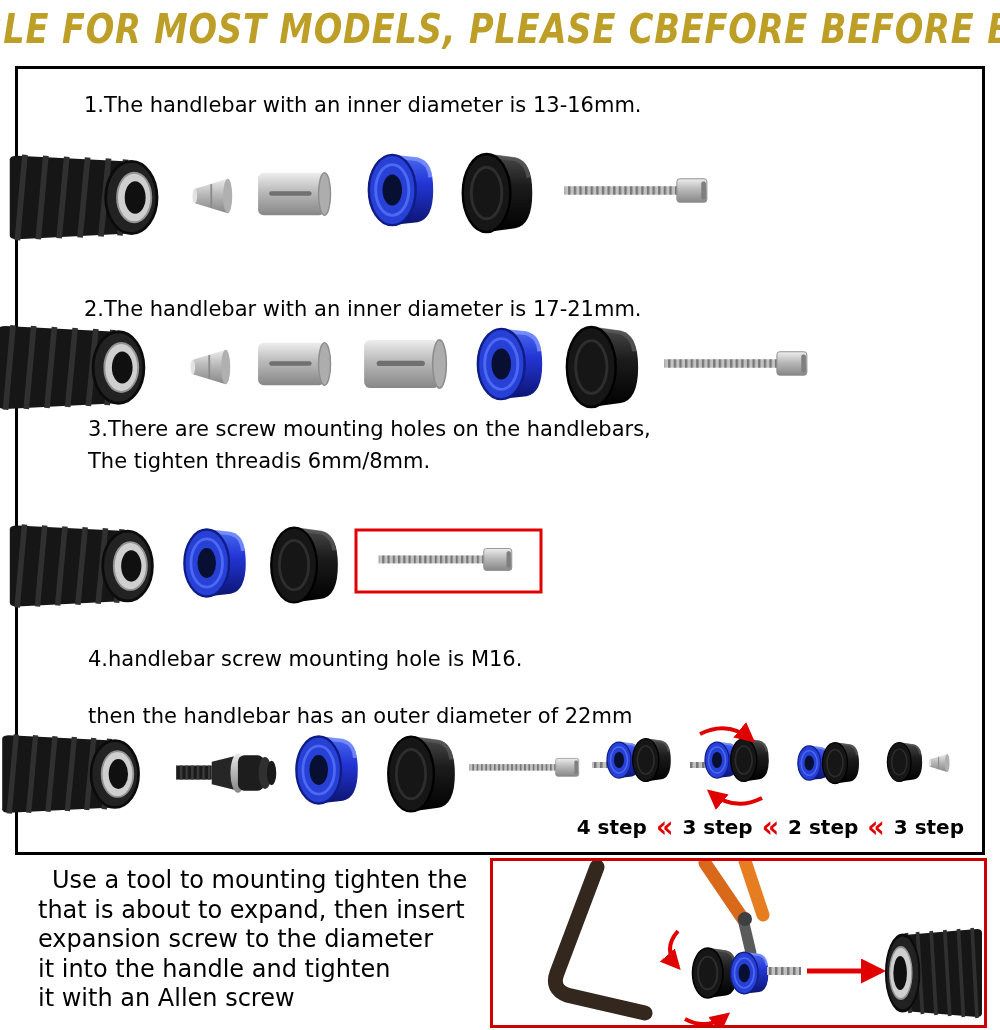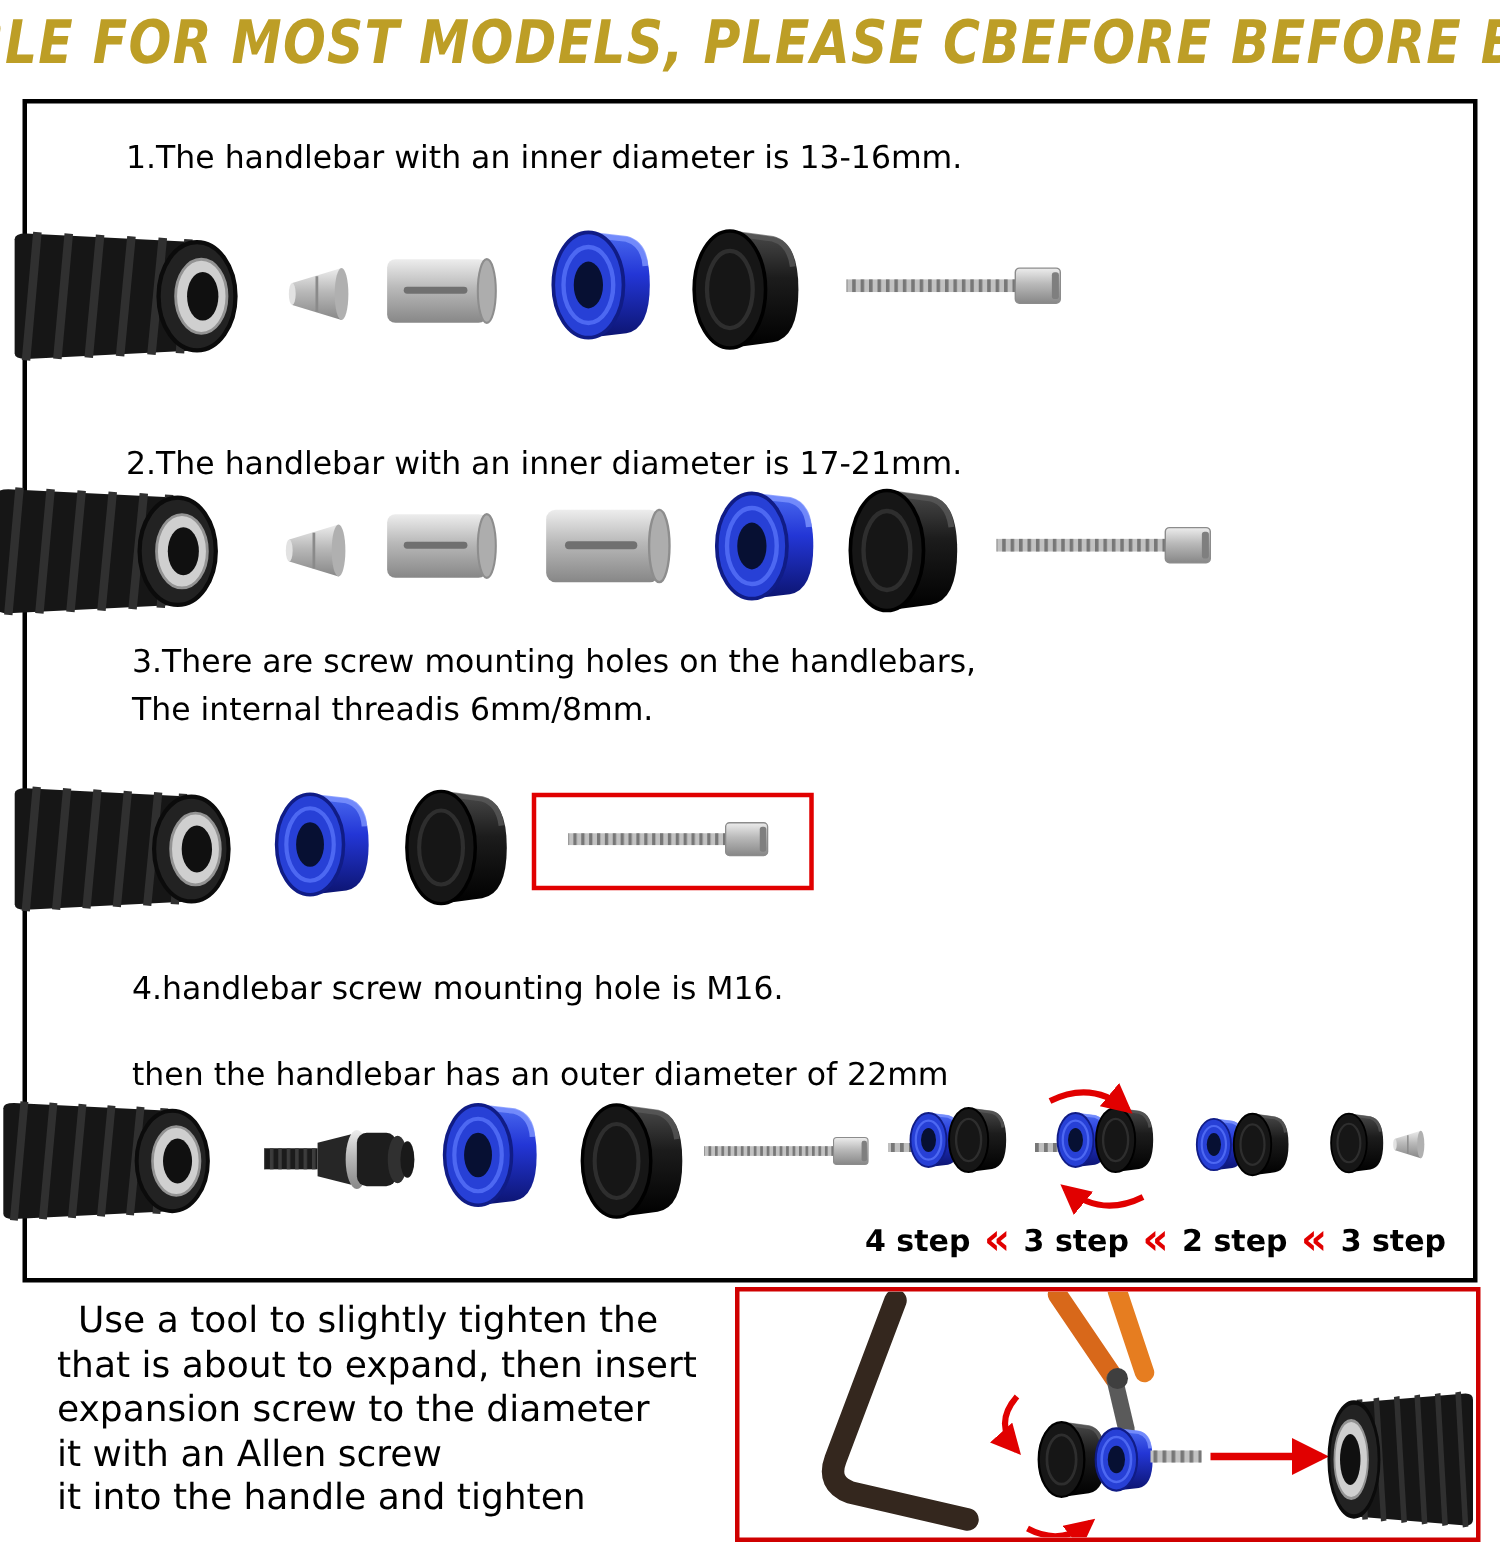--- a/index.html
+++ b/index.html
@@ -143,23 +143,23 @@
   <div class="title">SUITABLE FOR MOST MODELS, PLEASE CBEFORE BEFORE BUYING</div>
 
   <div class="frame">
 
     <div class="h" id="h1" style="left:66px; top:20px;">
       <div>1.The handlebar with an inner diameter is 13-16mm.</div>
     </div>
     <div class="h" id="h2" style="left:66px; top:190px;margin-top:34px;">
       <div>2.The handlebar with an inner diameter is 17-21mm.</div>
     </div>
-    <div class="h" id="h3" style="left:70px; top:356px;">
+    <div class="h" id="h3" style="left:70px; top:344px;">
       <div>3.There are screw mounting holes on the handlebars,</div>
-      <div>The internal threadis 6mm/8mm.</div>
+      <div>The tighten threadis 6mm/8mm.</div>
     </div>
     <div class="h" id="h4" style="left:70px; top:550px;">
       <div>4.handlebar screw mounting hole is M16.</div>
       <div>then the handlebar has an outer diameter of 22mm</div>
     </div>
 
     <svg class="row-svg" id="row1" viewBox="0 0 985 105">
       <use href="#sym-grip" x="8" y="5" width="165" height="95"></use>
       <use href="#sym-cone" x="190" y="30" width="48" height="42"></use>
       <use href="#sym-sleeve" x="256" y="25" width="78" height="48"></use>
@@ -222,25 +222,25 @@
       <span class="chev">«</span>
       <span>3 step</span>
       <span class="chev">«</span>
       <span>2 step</span>
       <span class="chev">«</span>
       <span>3 step</span>
     </div>
   </div>
 
   <div class="note">
-    <div class="l0">Use a tool to slightly tighten the</div>
+    <div class="l0">Use a tool to mounting tighten the</div>
     <div>that is about to expand, then insert</div>
     <div>expansion screw to the diameter</div>
+    <div>it into the handle and tighten</div>
     <div>it with an Allen screw</div>
-    <div>it into the handle and tighten</div>
   </div>
 
   <div class="photo">
     <svg width="491" height="164" viewBox="0 0 491 164">
 
       <path d="M104,6 L64,112 Q58,128 74,134 L152,152" fill="none" stroke="#34271e" stroke-width="15" stroke-linecap="round"></path>
 
       <g>
         <path d="M212,2 L250,58" stroke="#d8681a" stroke-width="13" stroke-linecap="round" fill="none"></path>
         <path d="M252,0 L270,54" stroke="#e67d20" stroke-width="13" stroke-linecap="round" fill="none"></path>

